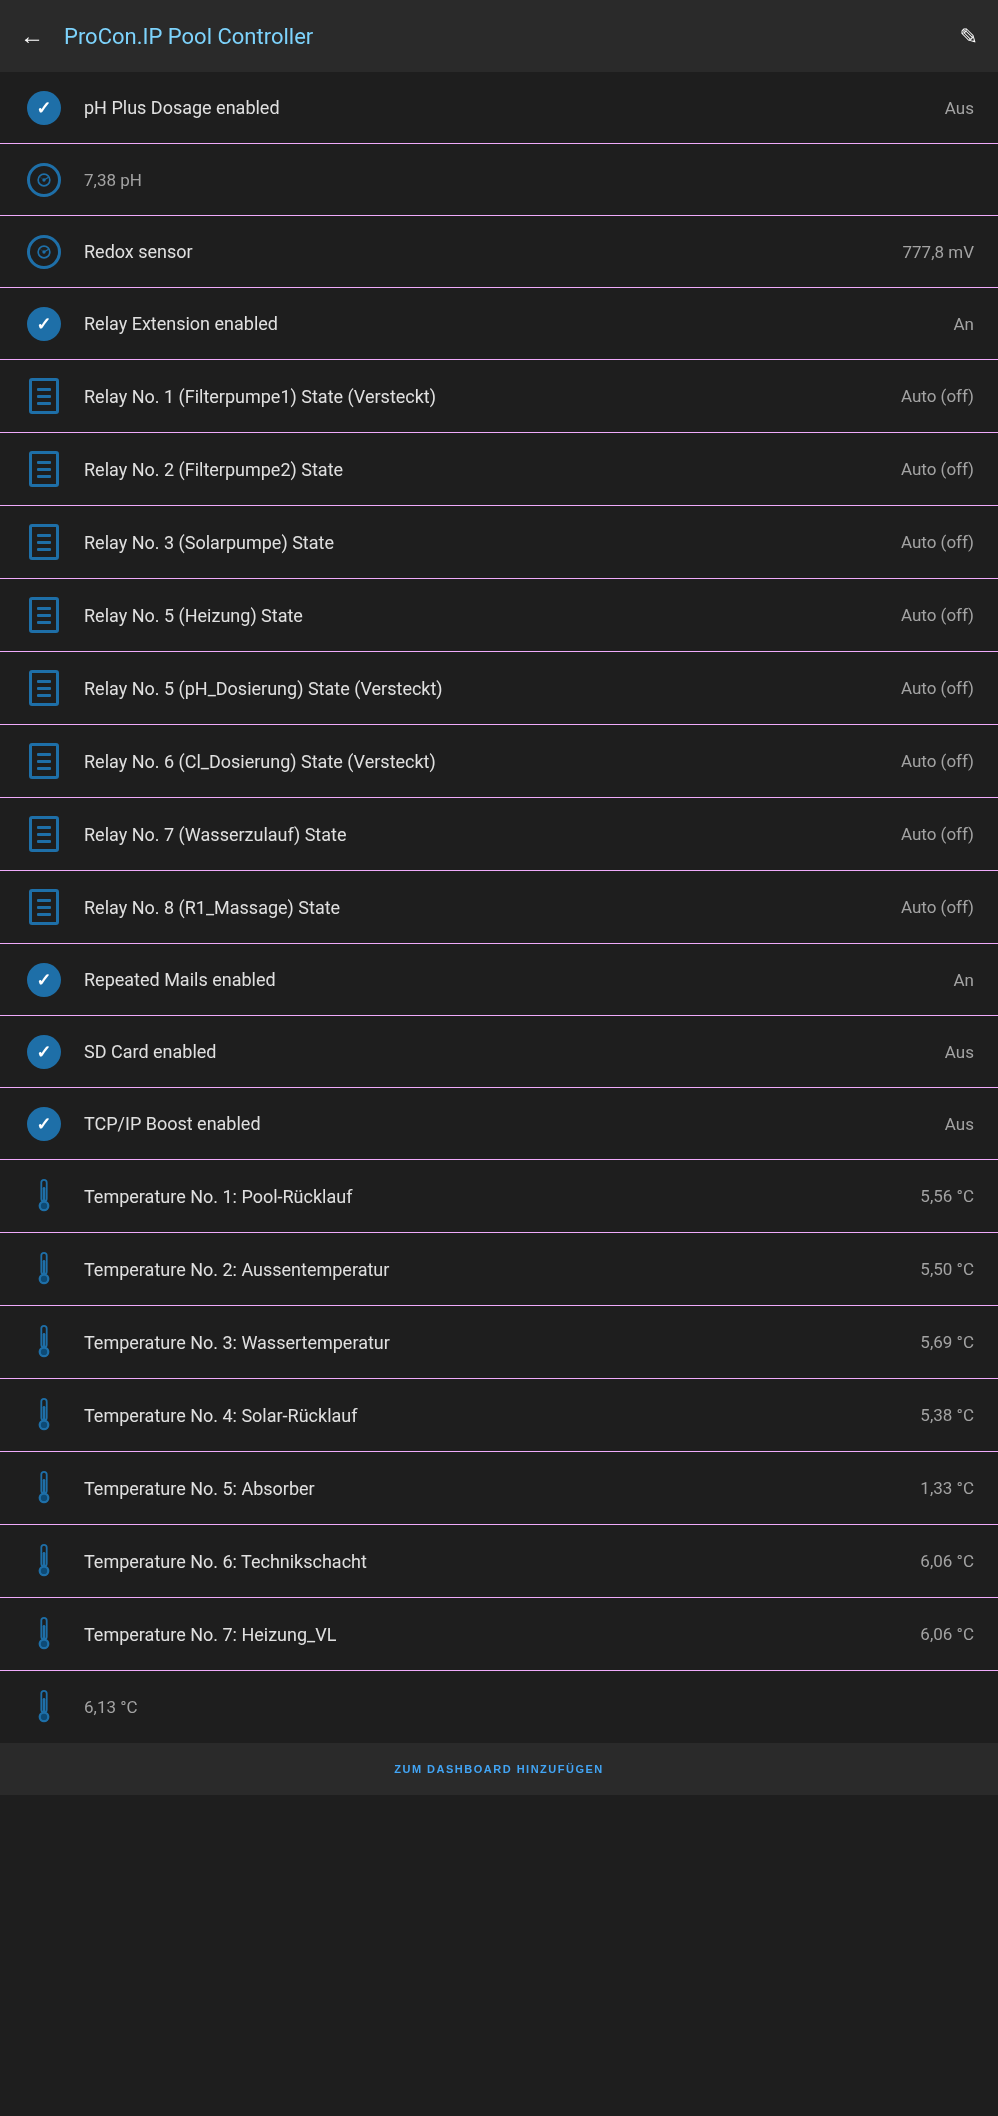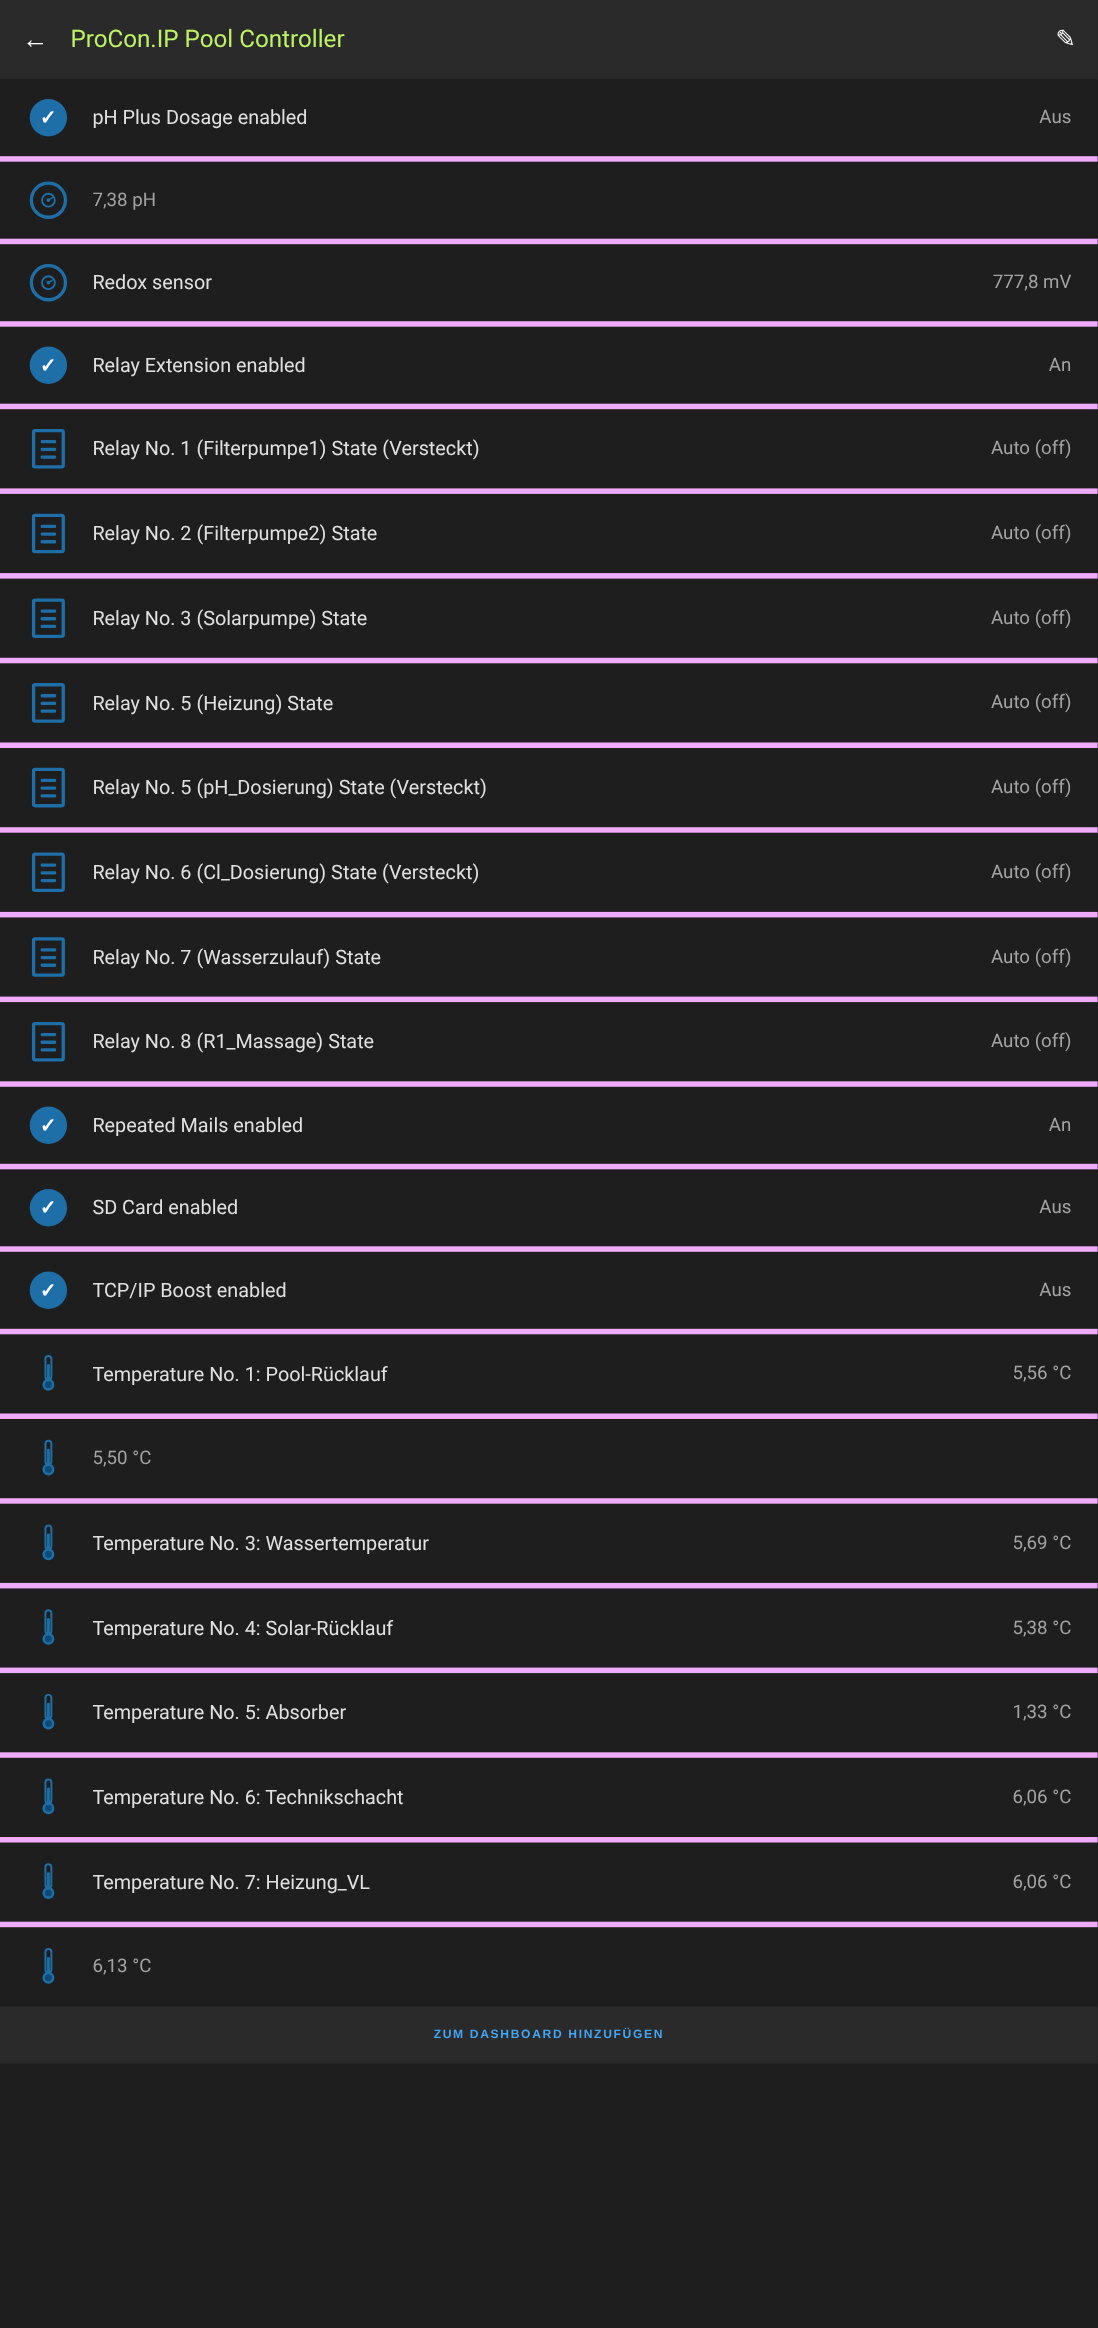--- a/index.html
+++ b/index.html
@@ -21,39 +21,39 @@
       height: 72px;
     }
     .header-back {
       color: #ffffff;
       font-size: 24px;
       margin-right: 20px;
       cursor: pointer;
     }
     .header-title {
       flex: 1;
-      color: #bef264;
+      color: #7dd3fc;
       font-size: 22px;
       font-weight: 400;
     }
     .header-edit {
       color: #ffffff;
       font-size: 22px;
       cursor: pointer;
     }
 
     
     .list {
       padding: 0;
     }
     .list-item {
       display: flex;
       align-items: center;
       padding: 18px 24px;
-      border-bottom: 5px solid #f0abfc;
+      border-bottom: 1px solid #f0abfc;
       min-height: 72px;
     }
     .list-item:last-child {
       border-bottom: none;
     }
     .item-icon {
       width: 40px;
       min-width: 40px;
       display: flex;
       align-items: center;
@@ -324,20 +324,21 @@
       </div>
       <div class="list-item">
         <div class="item-icon">
           <svg class="icon-thermo-svg" viewBox="0 0 24 40" fill="none">
         <rect x="9" y="2" width="6" height="24" rx="3" fill="none" stroke="#1e6fa8" stroke-width="2"></rect>
         <rect x="10.5" y="10" width="3" height="16" rx="1.5" fill="#1e6fa8"></rect>
         <circle cx="12" cy="31" r="6" fill="#1e6fa8"></circle>
         <circle cx="12" cy="31" r="3.5" fill="#0d4a75"></circle>
       </svg>
         </div>
+        <div class="item-label">Temperature No. 2: Aussentemperatur</div>
         <div class="item-value">5,50 °C</div>
       </div>
       <div class="list-item">
         <div class="item-icon">
           <svg class="icon-thermo-svg" viewBox="0 0 24 40" fill="none">
         <rect x="9" y="2" width="6" height="24" rx="3" fill="none" stroke="#1e6fa8" stroke-width="2"></rect>
         <rect x="10.5" y="10" width="3" height="16" rx="1.5" fill="#1e6fa8"></rect>
         <circle cx="12" cy="31" r="6" fill="#1e6fa8"></circle>
         <circle cx="12" cy="31" r="3.5" fill="#0d4a75"></circle>
       </svg>

